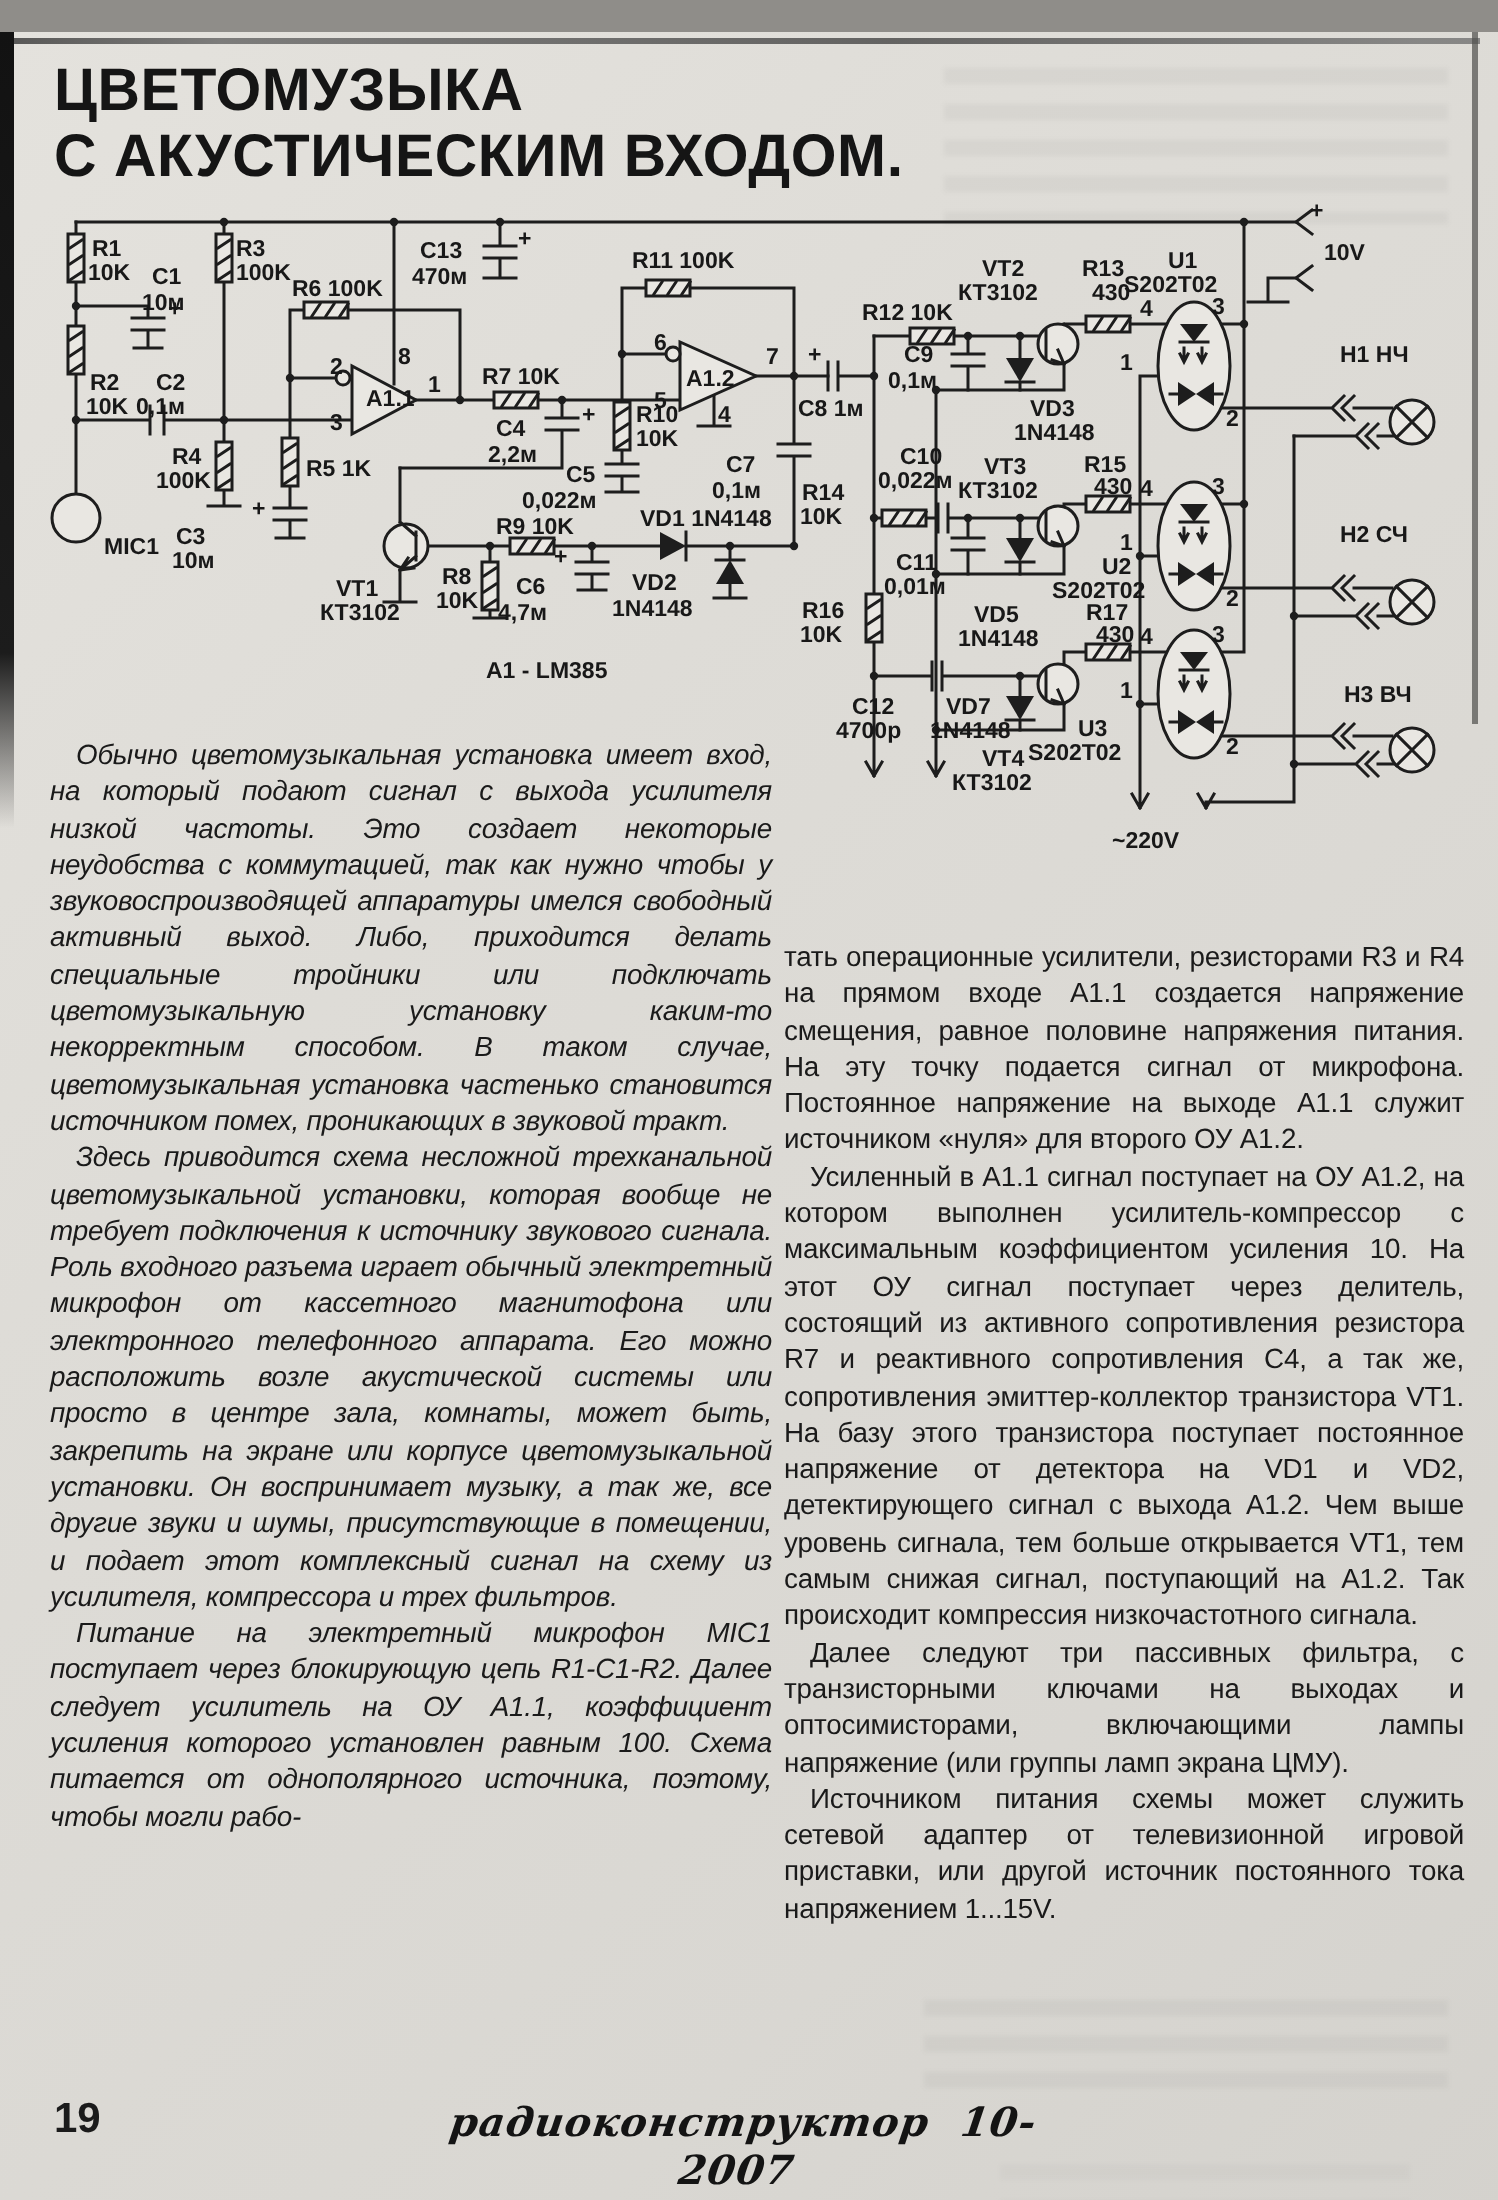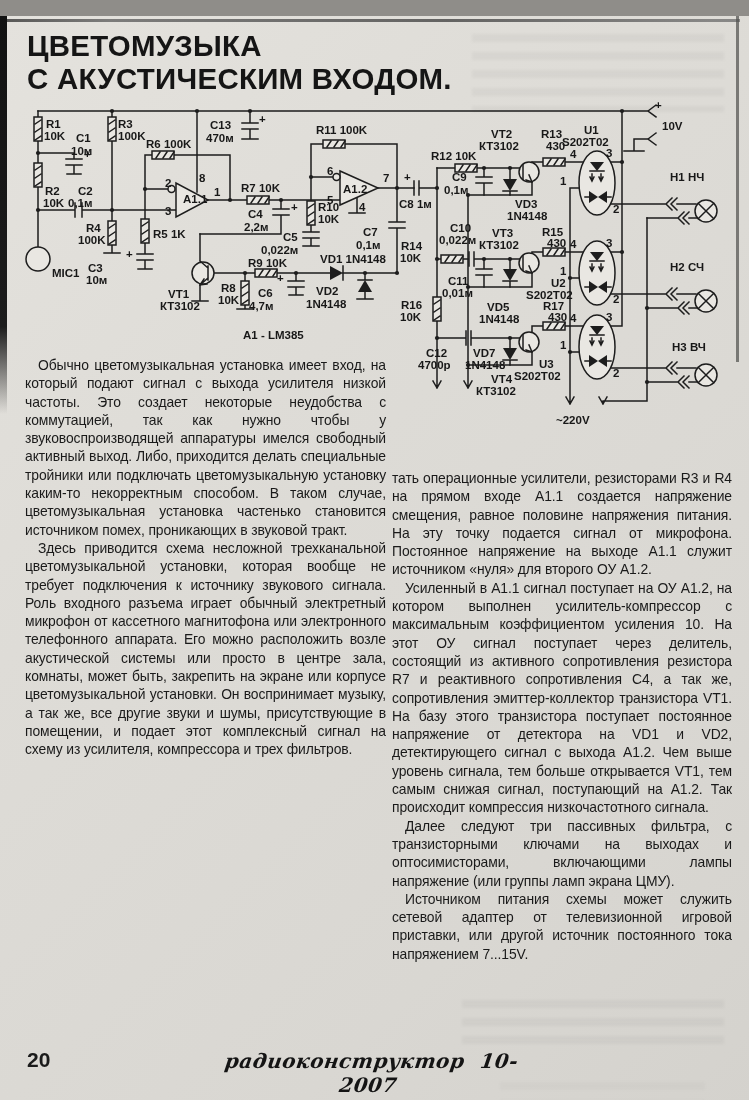--- a/index.html
+++ b/index.html
@@ -28,21 +28,21 @@
   .schematic .sym{fill:#e9e7e2;stroke:#1d1d1d;stroke-width:1.5;}
   .schematic .fil{fill:#1d1d1d;stroke:none;}
   .schematic .dot{fill:#1d1d1d;stroke:none;}
   #schematic-labels text{font-family:"Liberation Sans",sans-serif;font-weight:700;
                          font-size:11.5px;fill:#181818;}
   
   .col{position:absolute;text-align:justify;font-size:13.9px;line-height:18.3px;
        letter-spacing:-.1px;color:#1a1a1a;}
   .col p{margin:0;text-indent:13px;}
   .col p.noindent{text-indent:0;}
-  .col-left{left:25px;top:340px;width:361px;}
+  .col-left{left:25px;top:352px;width:361px;font-style:italic;}
   .col-right{left:392px;top:453px;width:340px;}
   
   .page-num{position:absolute;left:27px;top:1032px;font-size:21px;font-weight:700;color:#1b1b1b;}
   .magazine{position:absolute;left:200px;top:1033px;width:340px;text-align:center;
             font-family:"DejaVu Serif",serif;font-style:italic;font-weight:700;font-size:20px;
             color:#141414;transform:skewX(-8deg);letter-spacing:.5px;}
   .magazine .iss{margin-left:16px;}
 </style>
 </head>
 <body>
@@ -371,27 +371,28 @@
           <text x="655" y="8" font-size="10">+</text>
           <text x="662" y="29" font-size="12">10V</text>
           <text x="556" y="323" font-size="12.5">~220V</text>
         </g>
     </svg>
   </div>
 
   <div class="col col-left">
     <p>Обычно цветомузыкальная установка имеет вход, на который подают сигнал с выхода усилителя низкой частоты. Это создает некоторые неудобства с коммутацией, так как нужно чтобы у звуковоспроизводящей аппаратуры имелся свободный активный выход. Либо, приходится делать специальные тройники или подключать цветомузыкальную установку каким-то некорректным способом. В таком случае, цветомузыкальная установка частенько становится источником помех, проникающих в звуковой тракт.</p>
     <p>Здесь приводится схема несложной трехканальной цветомузыкальной установки, которая вообще не требует подключения к источнику звукового сигнала. Роль входного разъема играет обычный электретный микрофон от кассетного магнитофона или электронного телефонного аппарата. Его можно расположить возле акустической системы или просто в центре зала, комнаты, может быть, закрепить на экране или корпусе цветомузыкальной установки. Он воспринимает музыку, а так же, все другие звуки и шумы, присутствующие в помещении, и подает этот комплексный сигнал на схему из усилителя, компрессора и трех фильтров.</p>
+    <p>Питание на электретный микрофон MIC1 поступает через блокирующую цепь R1-C1-R2. Далее следует усилитель на ОУ А1.1, коэффициент усиления которого установлен равным 100. Схема питается от однополярного источника, поэтому, чтобы могли рабо-</p>
   </div>
 
   <div class="col col-right">
     <p class="noindent">тать операционные усилители, резисторами R3 и R4 на прямом входе А1.1 создается напряжение смещения, равное половине напряжения питания. На эту точку подается сигнал от микрофона. Постоянное напряжение на выходе А1.1 служит источником «нуля» для второго ОУ А1.2.</p>
     <p>Усиленный в А1.1 сигнал поступает на ОУ А1.2, на котором выполнен усилитель-компрессор с максимальным коэффициентом усиления 10. На этот ОУ сигнал поступает через делитель, состоящий из активного сопротивления резистора R7 и реактивного сопротивления С4, а так же, сопротивления эмиттер-коллектор транзистора VT1. На базу этого транзистора поступает постоянное напряжение от детектора на VD1 и VD2, детектирующего сигнал с выхода А1.2. Чем выше уровень сигнала, тем больше открывается VT1, тем самым снижая сигнал, поступающий на А1.2. Так происходит компрессия низкочастотного сигнала.</p>
     <p>Далее следуют три пассивных фильтра, с транзисторными ключами на выходах и оптосимисторами, включающими лампы напряжение (или группы ламп экрана ЦМУ).</p>
-    <p>Источником питания схемы может служить сетевой адаптер от телевизионной игровой приставки, или другой источник постоянного тока напряжением 7...15V.</p>
-  </div>
-
-  <div class="page-num">20</div>
+    <p>Источником питания схемы может служить сетевой адаптер от телевизионной игровой приставки, или другой источник постоянного тока напряжением 1...15V.</p>
+  </div>
+
+  <div class="page-num">19</div>
   <div class="magazine">
     <span>радиоконструктор</span><span class="iss">10-2007</span>
   </div>
 
 </div>
 
 </body></html>

